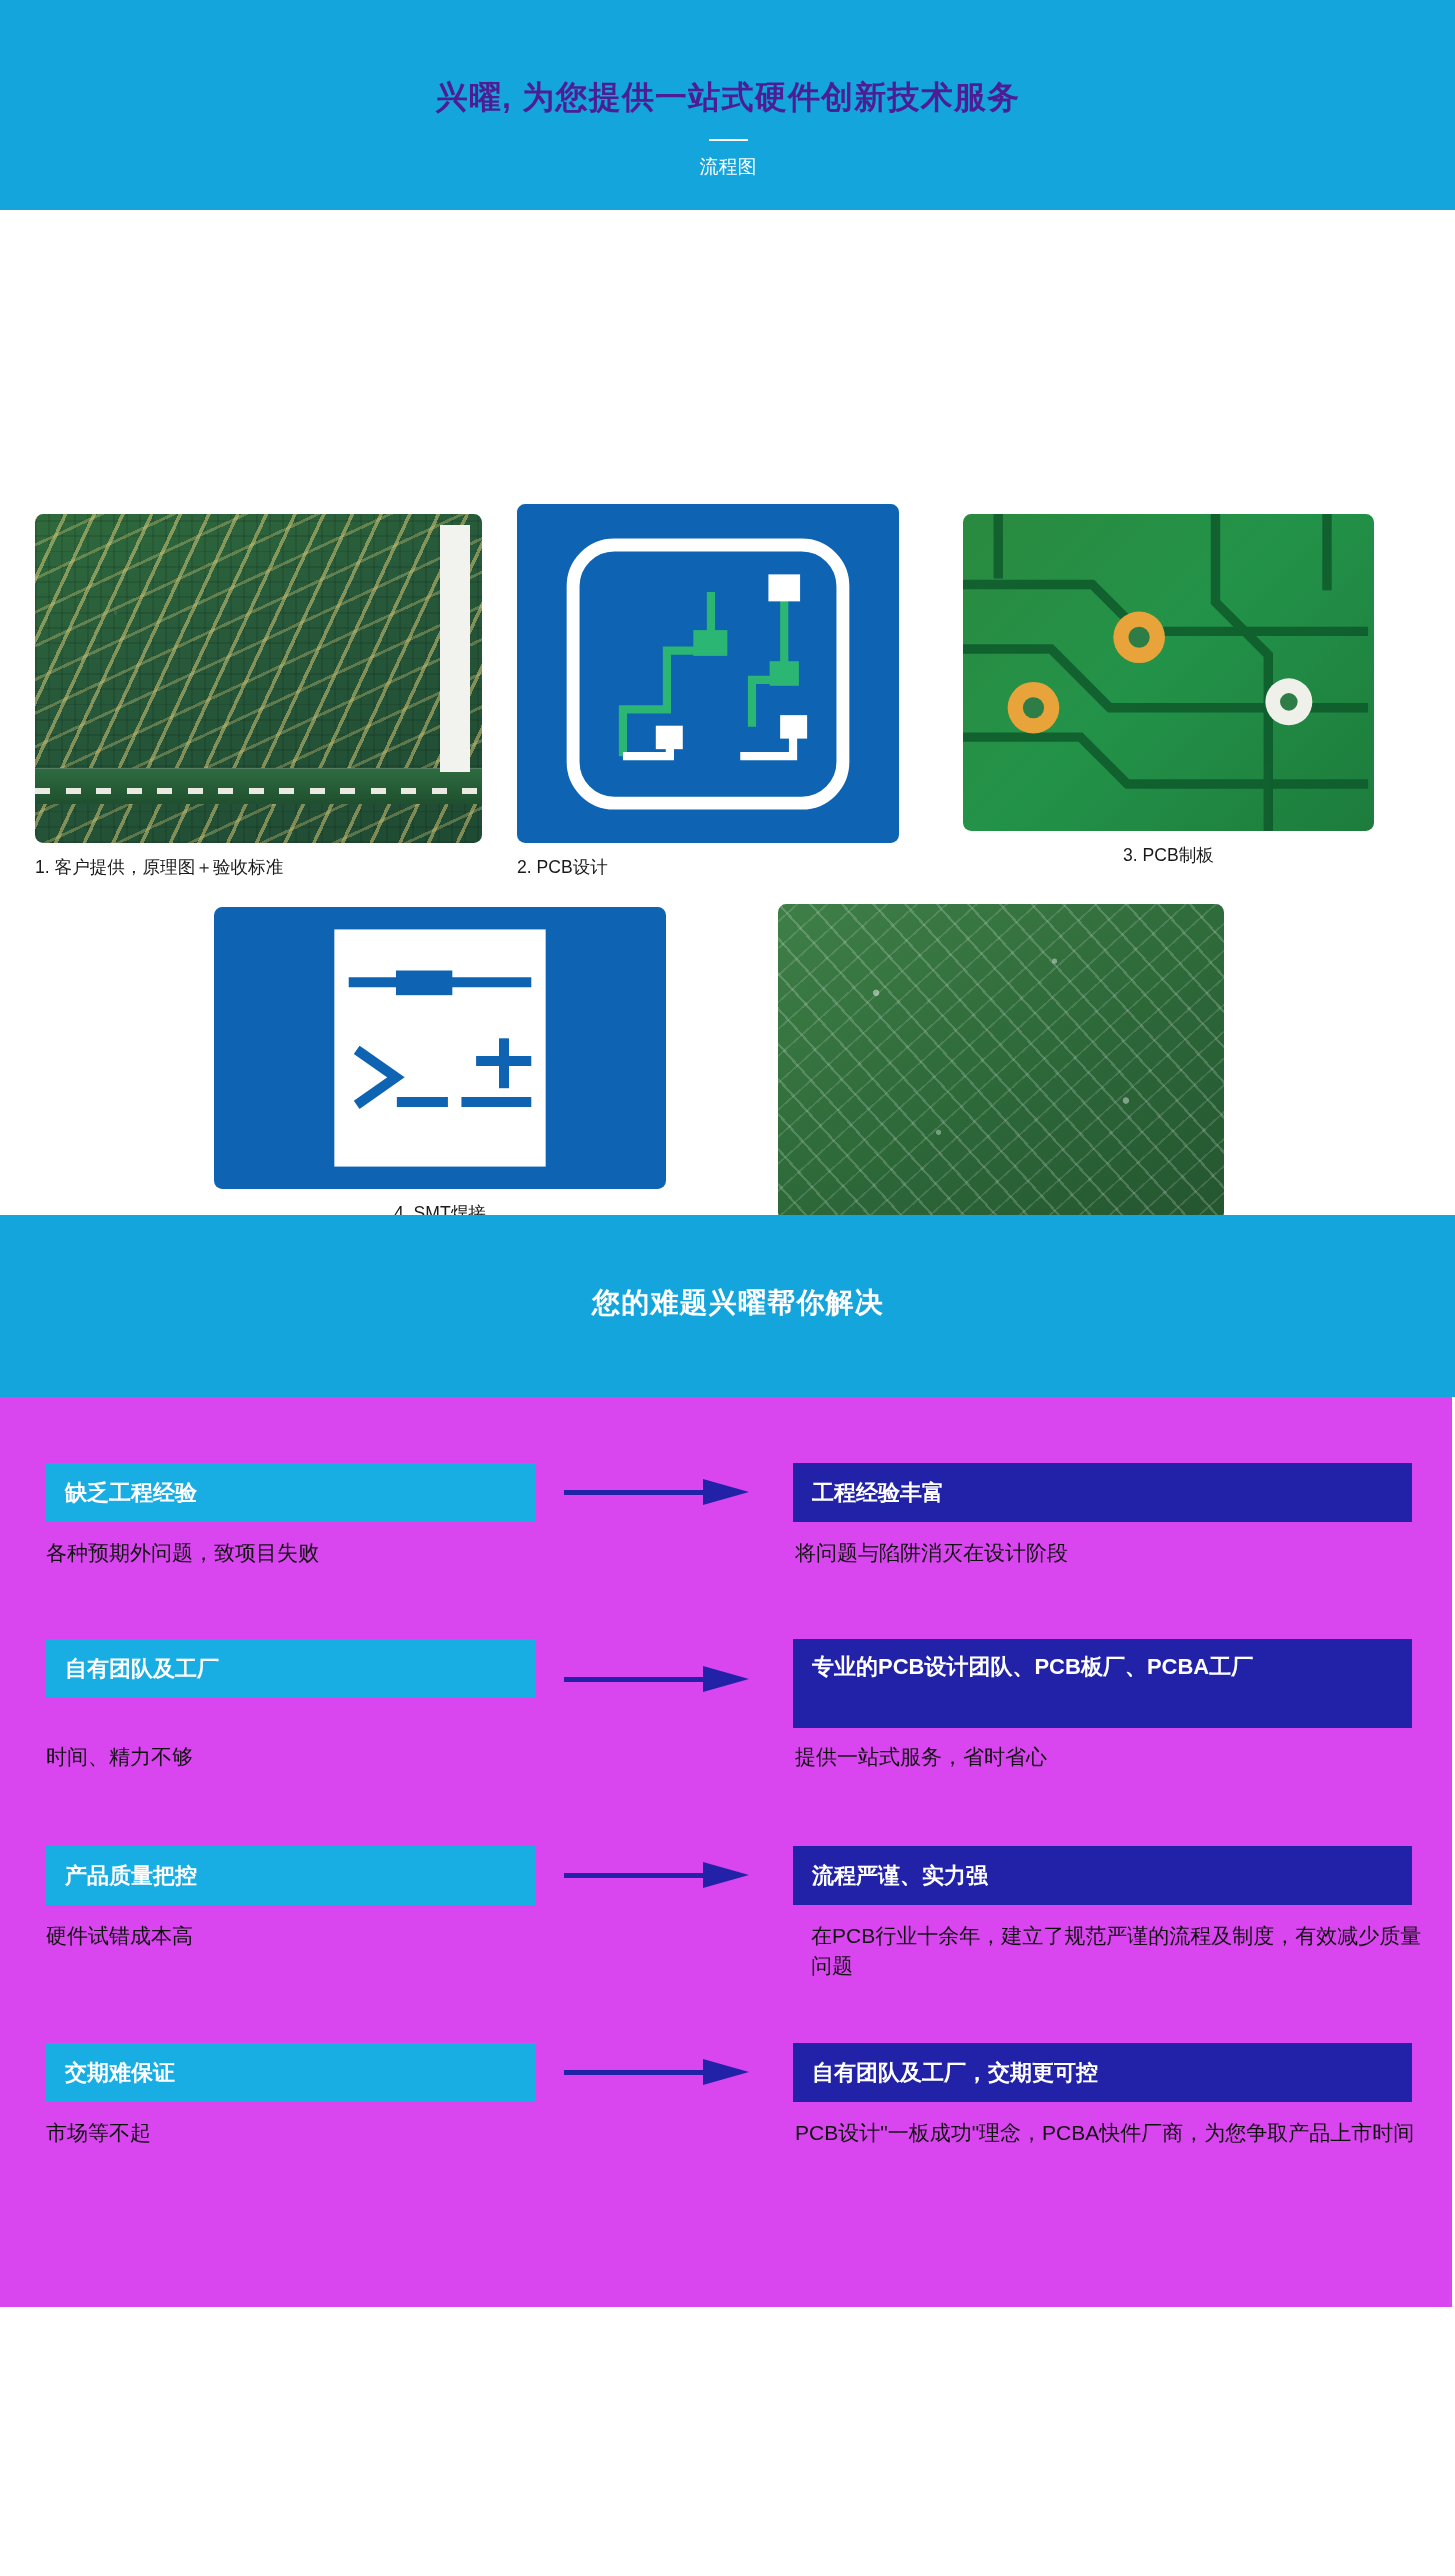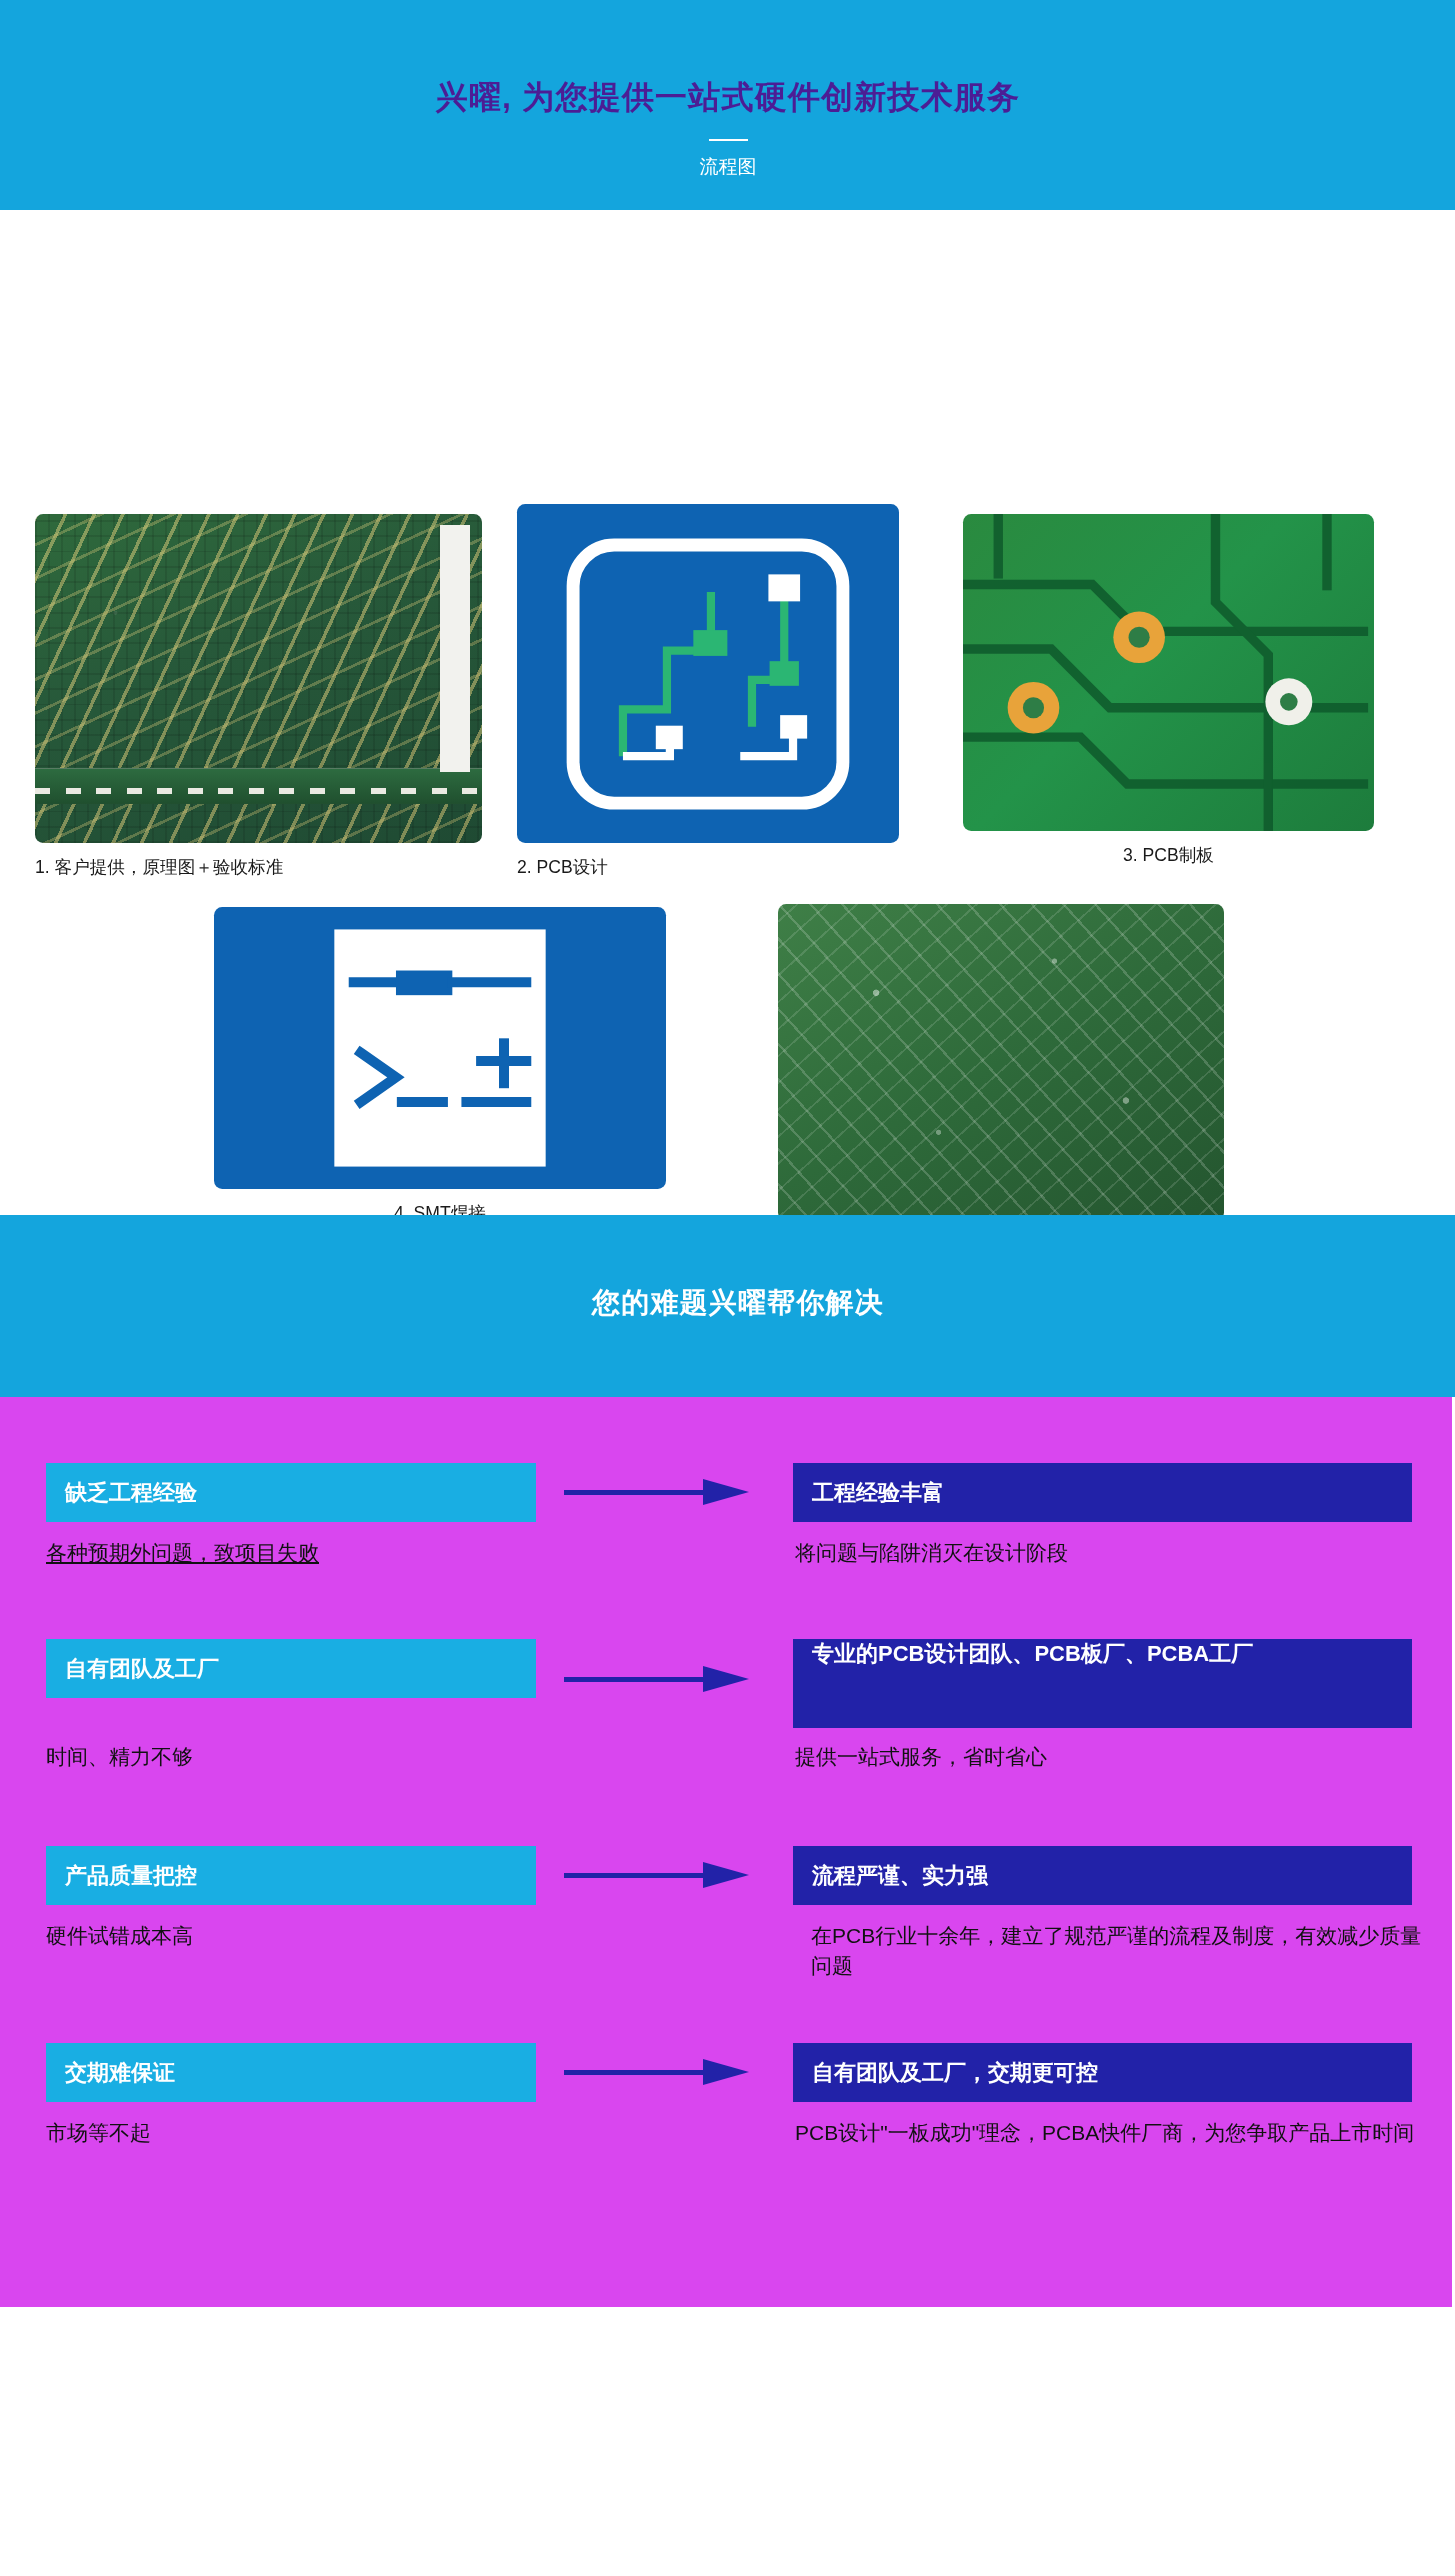--- a/index.html
+++ b/index.html
@@ -288,41 +288,41 @@
 <div class="solution-banner">
   <div class="sb-title">您的难题兴曜帮你解决</div>
 </div>
 
 <div class="compare">
 
   <div class="row" style="height:176px;">
     <div class="pill left" style="top:0; height:59px;">
       <span>缺乏工程经验</span>
     </div>
-    <div class="desc left" style="top:75px;text-decoration:underline;">各种预期外问题，致项目失败</div>
+    <div class="desc left" style="top:75px;">各种预期外问题，致项目失败</div>
     <div class="arrow" style="top:16.4px;">
       <div class="shaft"></div>
       <div class="head"></div>
     </div>
     <div class="pill right" style="top:0; height:59px;">
       <span>工程经验丰富</span>
     </div>
     <div class="desc right" style="top:75px;">将问题与陷阱消灭在设计阶段</div>
   </div>
 
   <div class="row" style="height:207px;">
     <div class="pill left" style="top:0; height:59px;">
       <span>自有团队及工厂</span>
     </div>
     <div class="desc left" style="top:103px;">时间、精力不够</div>
     <div class="arrow" style="top:27px;">
       <div class="shaft"></div>
       <div class="head"></div>
     </div>
-    <div class="pill right" style="top:0; height:89px; align-items:flex-start; line-height:1.35;">
+    <div class="pill right" style="top:0; height:89px; align-items:flex-start; padding-top:13px; line-height:1.35;">
       <span>专业的PCB设计团队、PCB板厂、PCBA工厂</span>
     </div>
     <div class="desc right" style="top:103px;">提供一站式服务，省时省心</div>
   </div>
 
   <div class="row" style="height:197px;">
     <div class="pill left" style="top:0; height:59px;">
       <span>产品质量把控</span>
     </div>
     <div class="desc left" style="top:75px;">硬件试错成本高</div>

